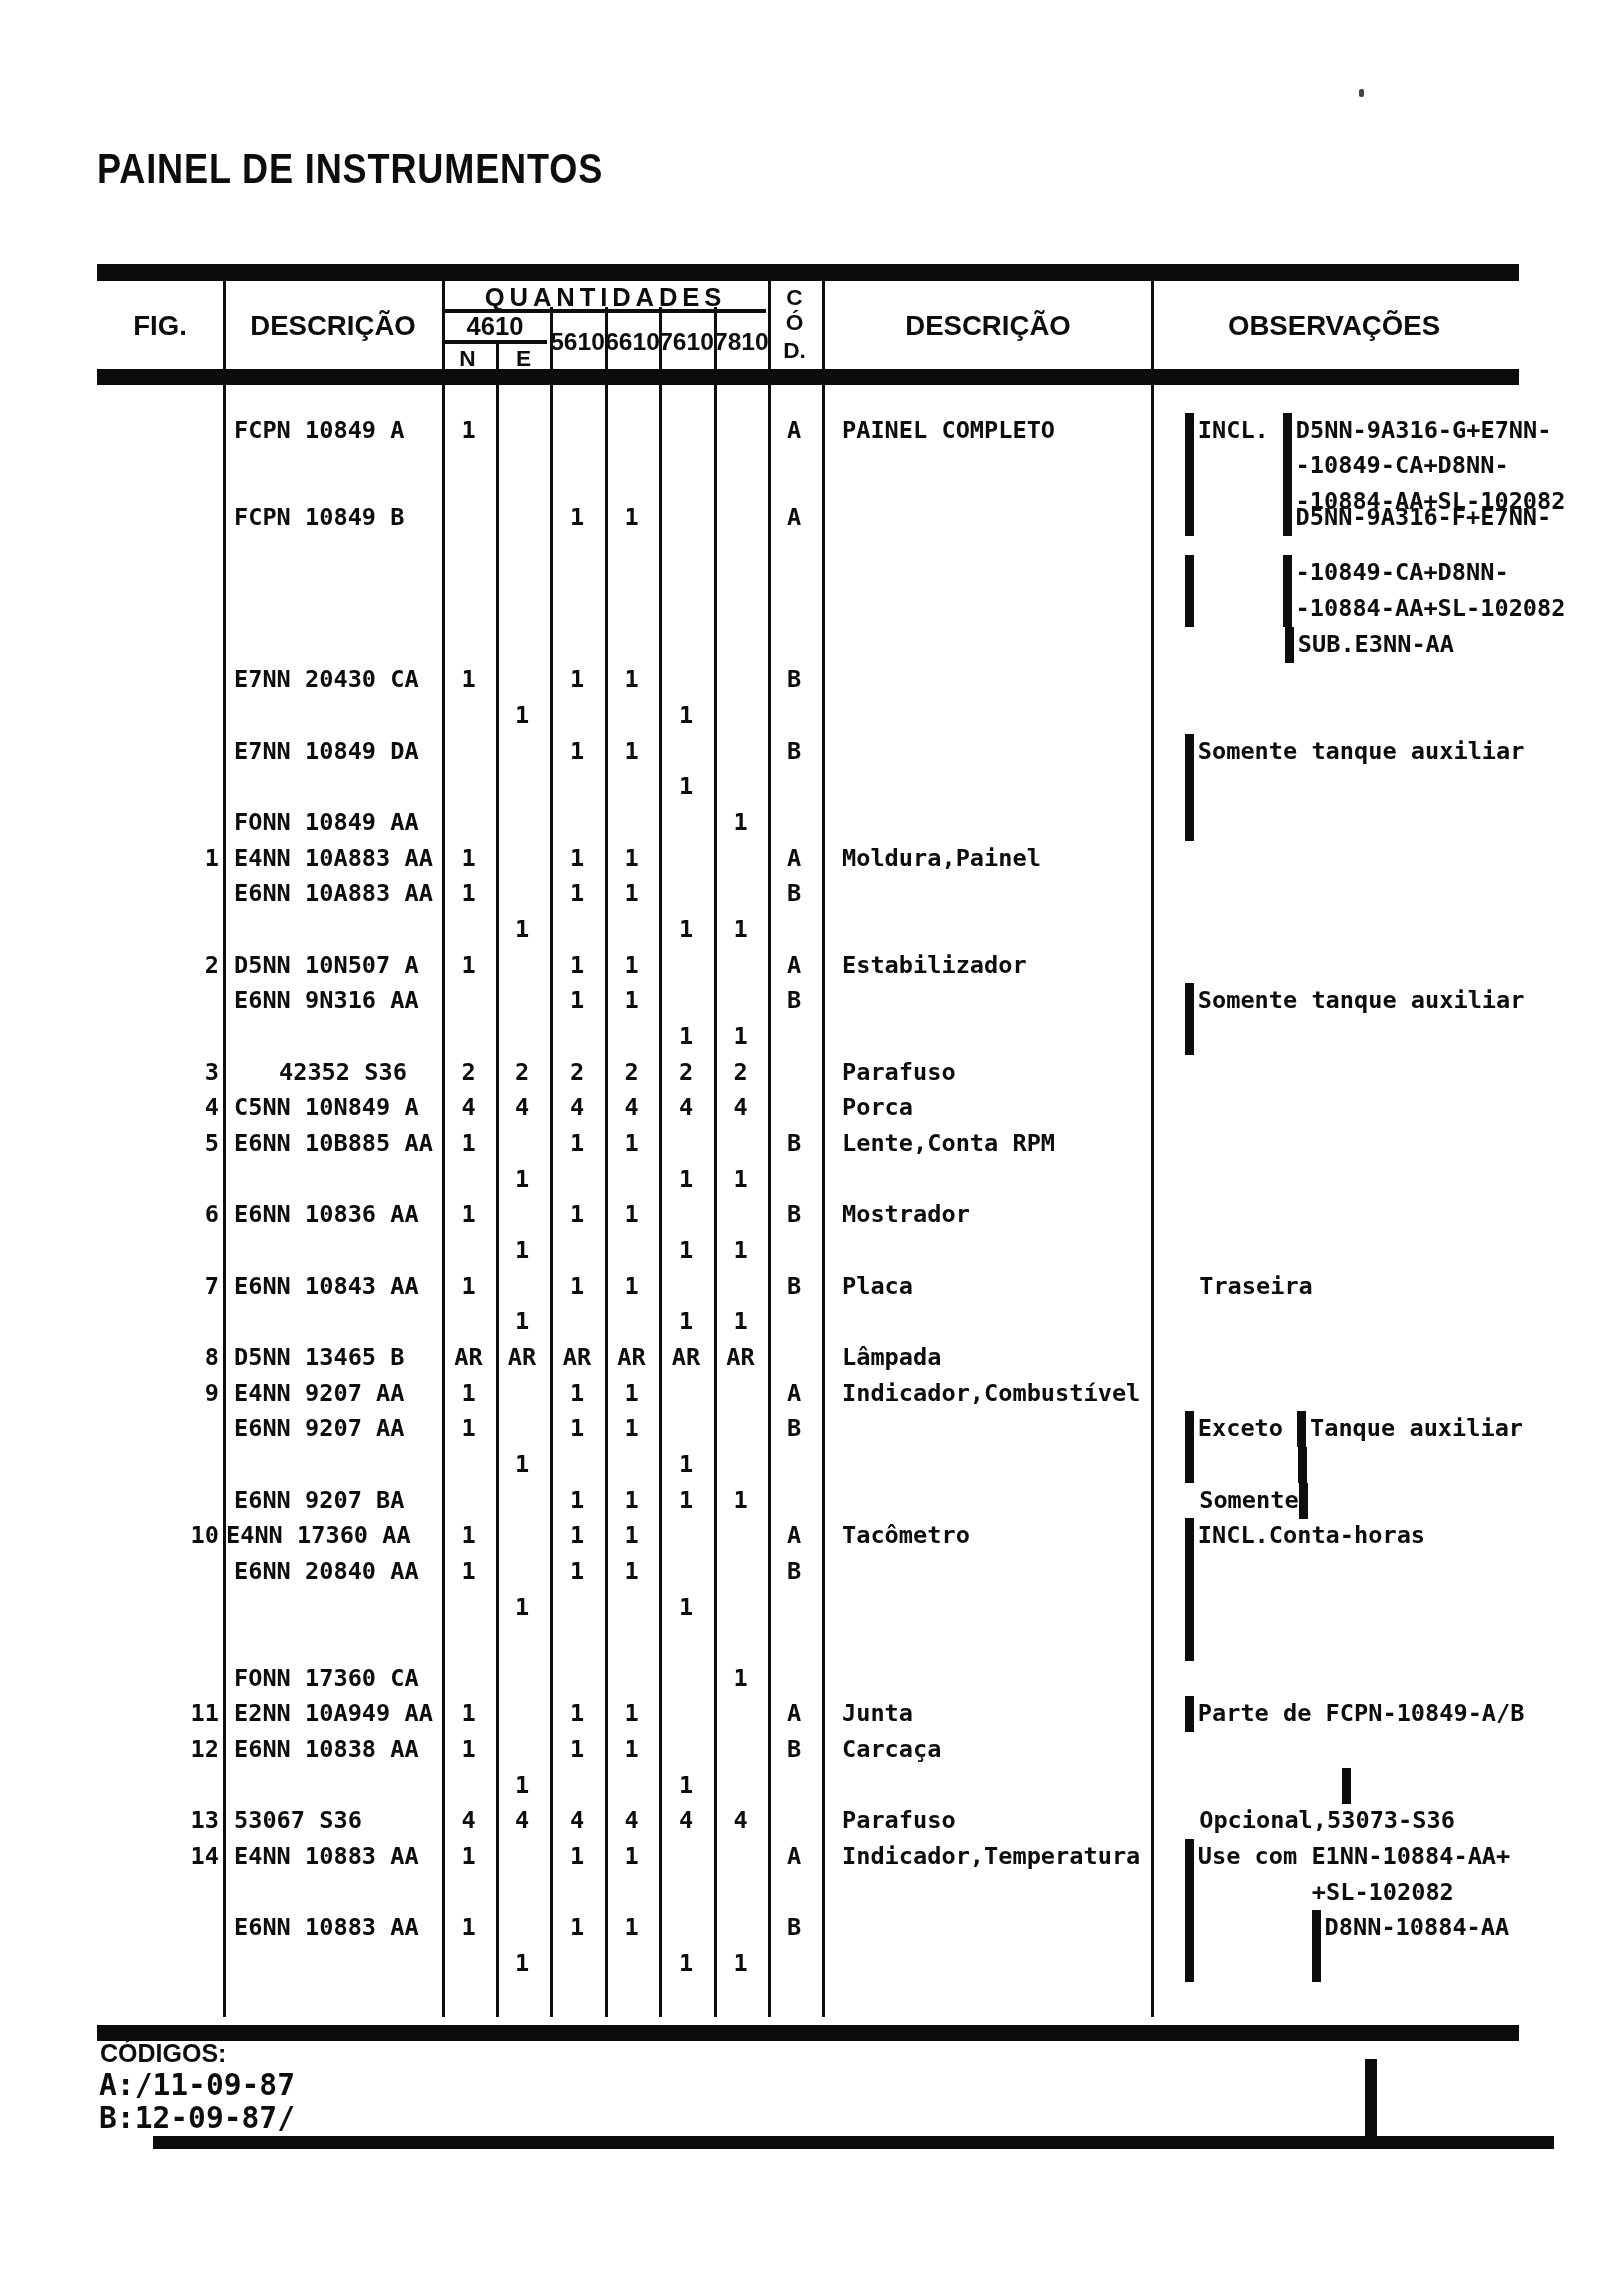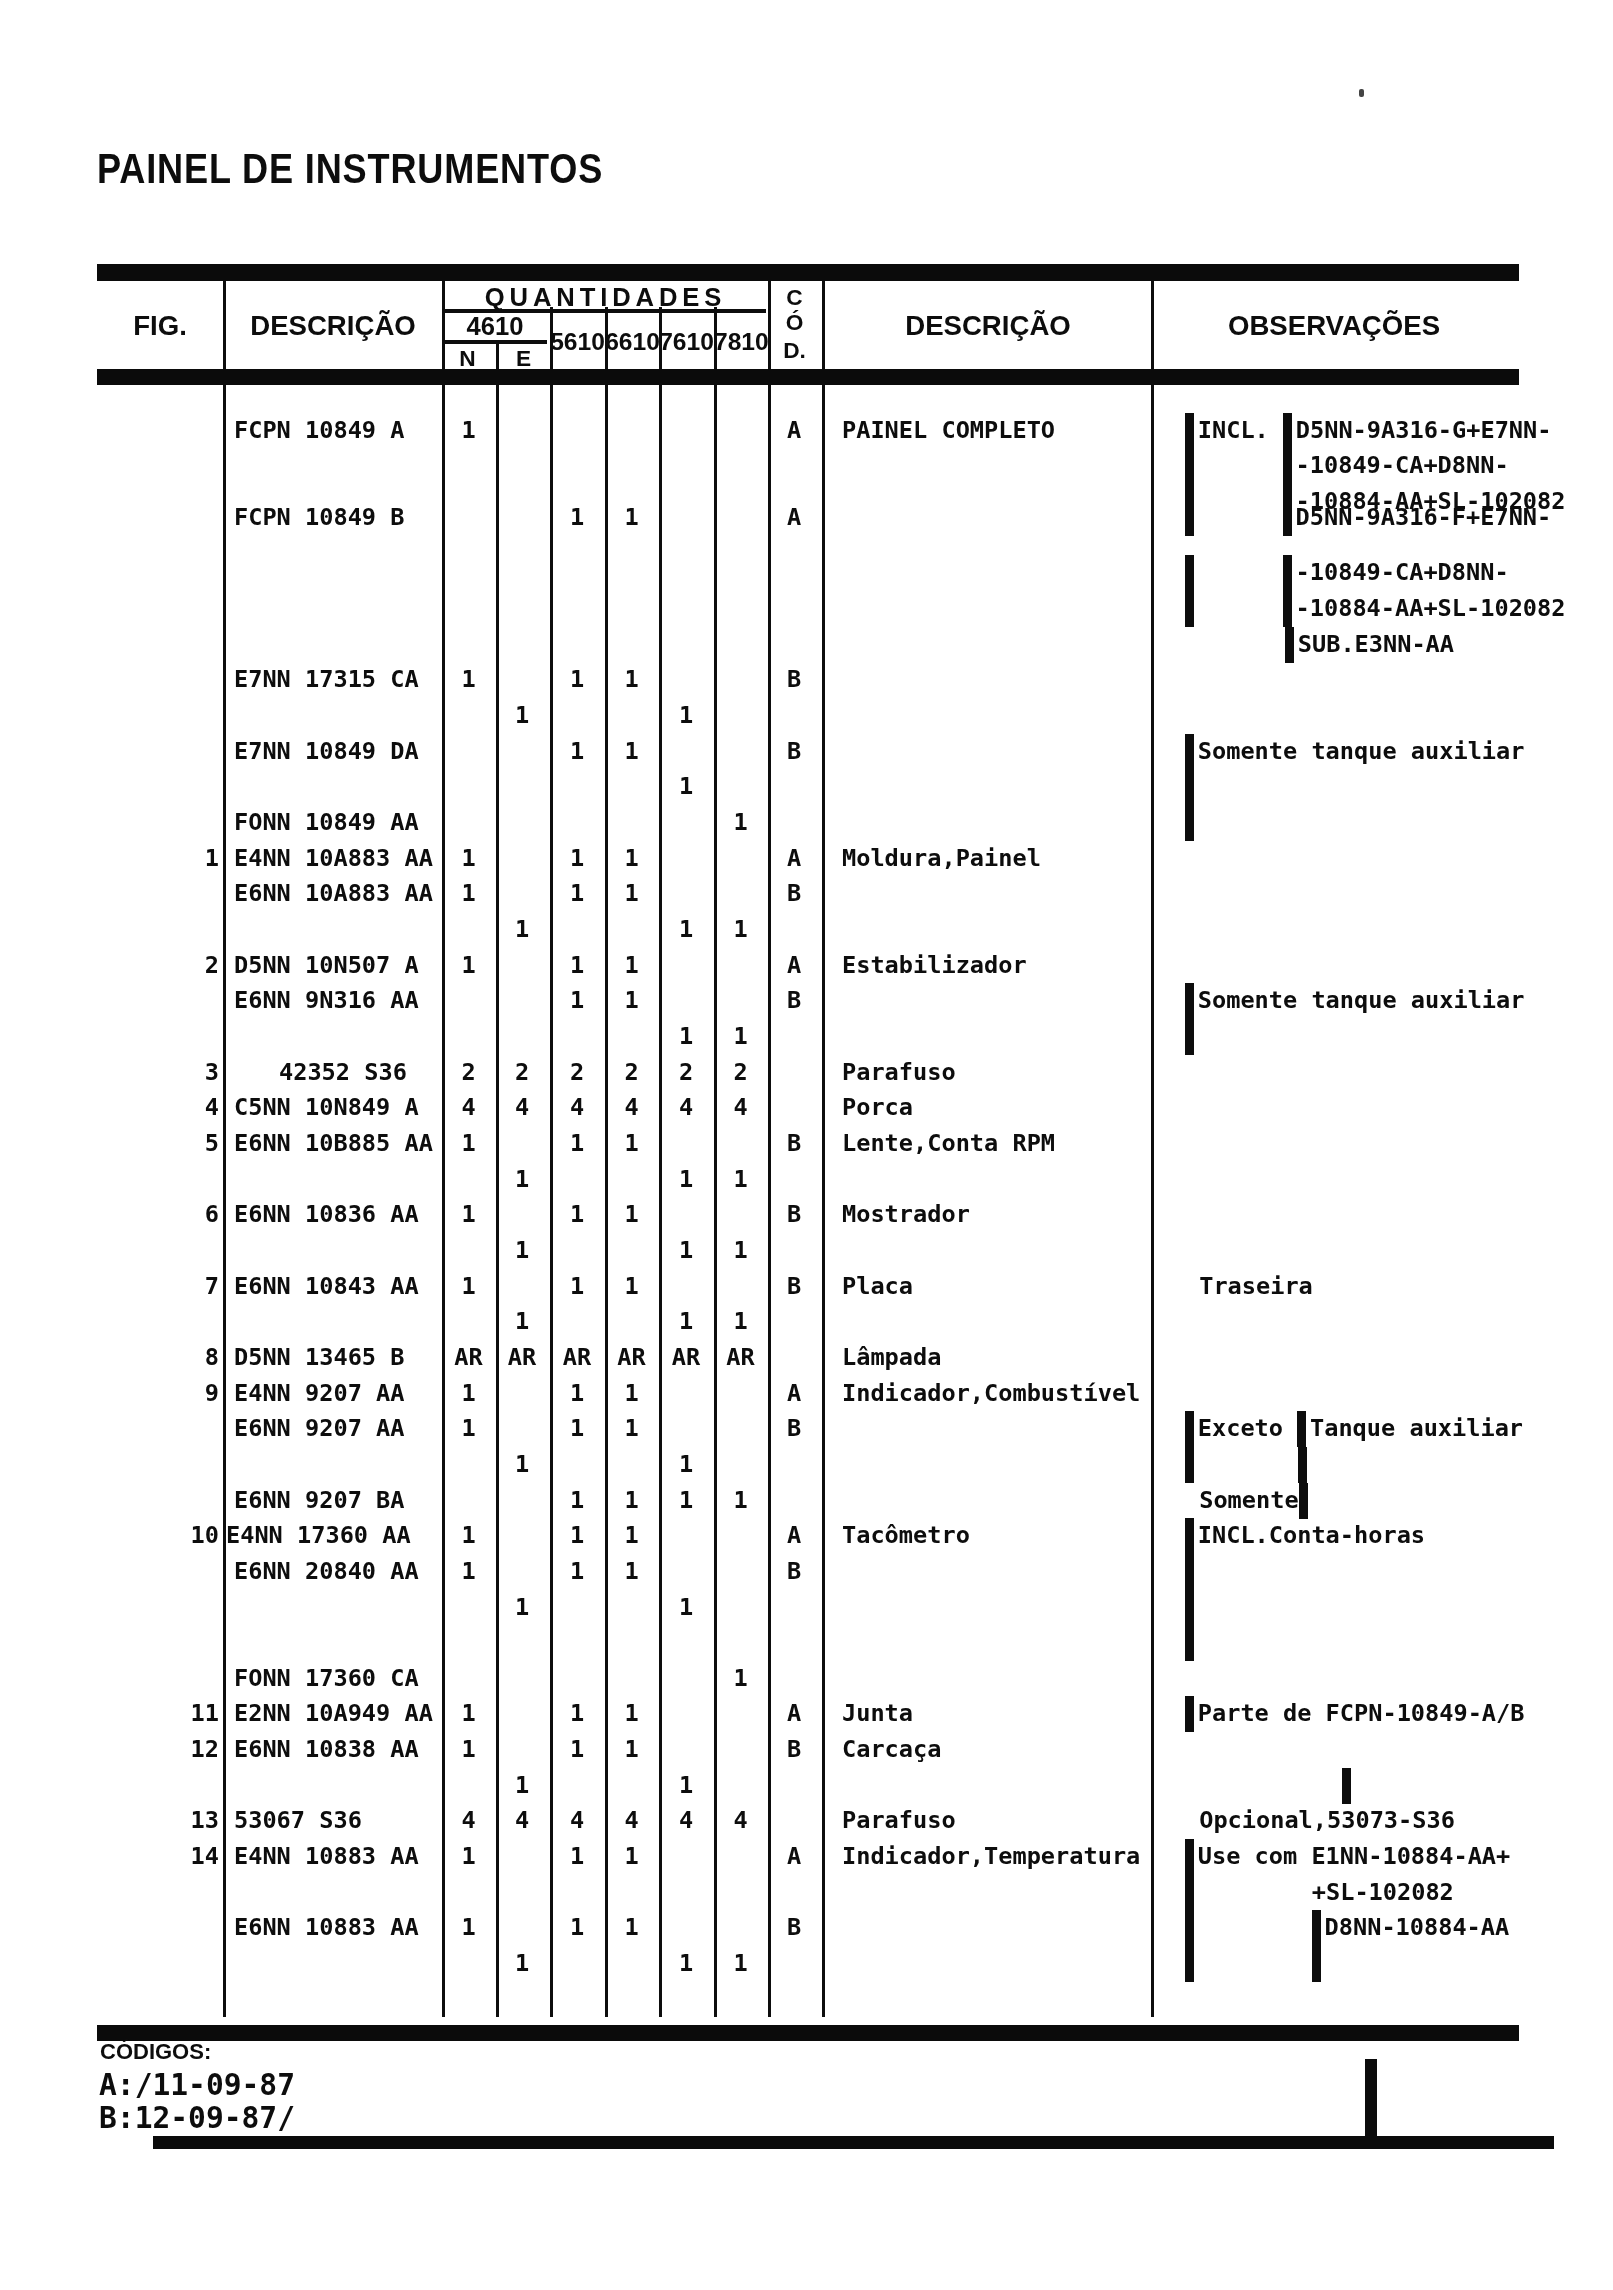--- a/index.html
+++ b/index.html
@@ -15,21 +15,21 @@
   .codletter{position:absolute;font-weight:bold;font-size:22.7px;line-height:25.6px;text-align:center;}
   .underline{position:absolute;height:3.9px;background:#0d0d0d;}
   .trow{position:absolute;left:0;width:1614px;height:36px;}
   .cell{position:absolute;top:0;height:100%;line-height:35px;
         font-family:"DejaVu Sans Mono",monospace;font-weight:bold;font-size:23.6px;
         white-space:pre;color:#0d0d0d;}
   .obs{display:flex;align-items:stretch;}
   .rbar{flex:0 0 8.9px;width:8.9px;background:#0d0d0d;margin-right:3.9px;}
   .pad{flex:0 0 auto;}
   .otext{line-height:35px;}
-  .codes-label{position:absolute;left:100px;top:2039px;font-weight:bold;font-size:22px;text-align:right;}
+  .codes-label{position:absolute;left:100px;top:2039px;font-weight:bold;font-size:25px;text-align:right;}
   .code-line{position:absolute;left:99px;font-family:"DejaVu Sans Mono",monospace;
              font-weight:bold;font-size:29.6px;line-height:33px;white-space:pre;}
   .thick-vbar{position:absolute;left:1365px;top:2059px;width:11.8px;height:79px;background:#0b0b0b;}
   .dot{position:absolute;left:1359px;top:89px;width:4.9px;height:7.9px;background:#444;border-radius:2px;}
 </style>
 </head>
 <body>
 
 <div class="page">
 
@@ -93,21 +93,21 @@
       <div class="trow" style="top: 555px; height: 36px;">
         <div class="cell obs" style="left: 1185px; width: 427px;"><span class="rbar"></span><span class="pad" style="width: 85px;"></span><span class="rbar"></span><span class="otext">-10849-CA+D8NN-</span></div>
       </div>
       <div class="trow" style="top: 591px; height: 36px;">
         <div class="cell obs" style="left: 1185px; width: 427px;"><span class="rbar"></span><span class="pad" style="width: 85px;"></span><span class="rbar"></span><span class="otext">-10884-AA+SL-102082</span></div>
       </div>
       <div class="trow" style="top: 627px; height: 36px;">
         <div class="cell obs" style="left: 1185px; width: 427px;"><span class="pad" style="width: 100px;"></span><span class="rbar"></span><span class="otext">SUB.E3NN-AA</span></div>
       </div>
       <div class="trow" style="top: 662px; height: 36px;">
-        <div class="cell" style="left: 234px; width: 205px; text-align: left;">E7NN 17315 CA</div>
+        <div class="cell" style="left: 234px; width: 205px; text-align: left;">E7NN 20430 CA</div>
         <div class="cell" style="left: 443px; width: 51px; text-align: center;">1</div>
         <div class="cell" style="left: 551px; width: 52px; text-align: center;">1</div>
         <div class="cell" style="left: 606px; width: 51px; text-align: center;">1</div>
         <div class="cell" style="left: 769px; width: 50px; text-align: center;">B</div>
       </div>
       <div class="trow" style="top: 698px; height: 36px;">
         <div class="cell" style="left: 497px; width: 50px; text-align: center;">1</div>
         <div class="cell" style="left: 660px; width: 52px; text-align: center;">1</div>
       </div>
       <div class="trow" style="top: 734px; height: 36px;">

